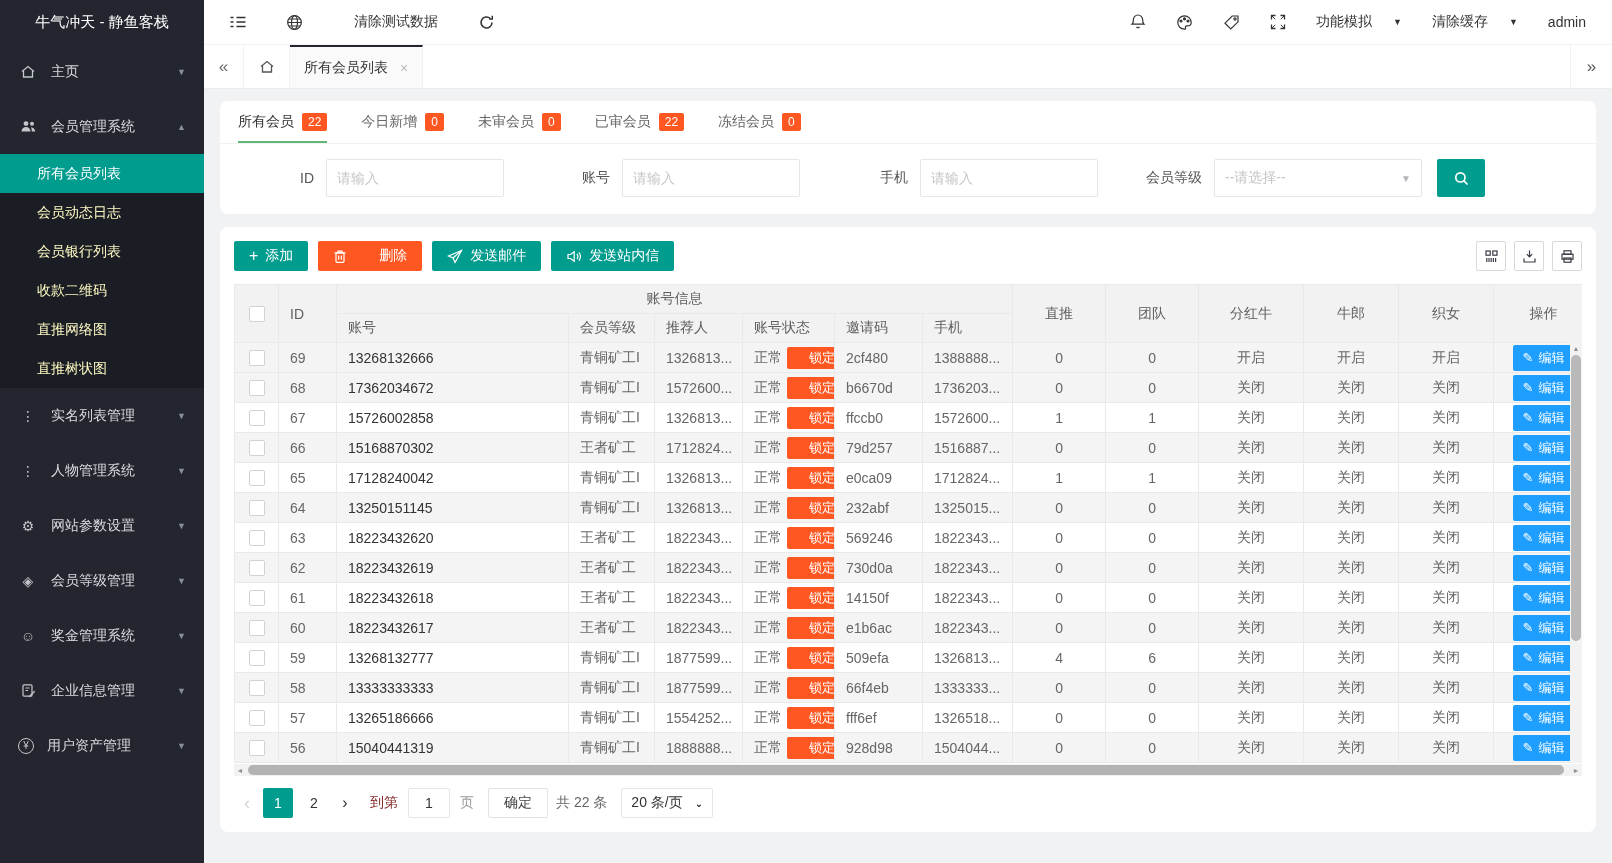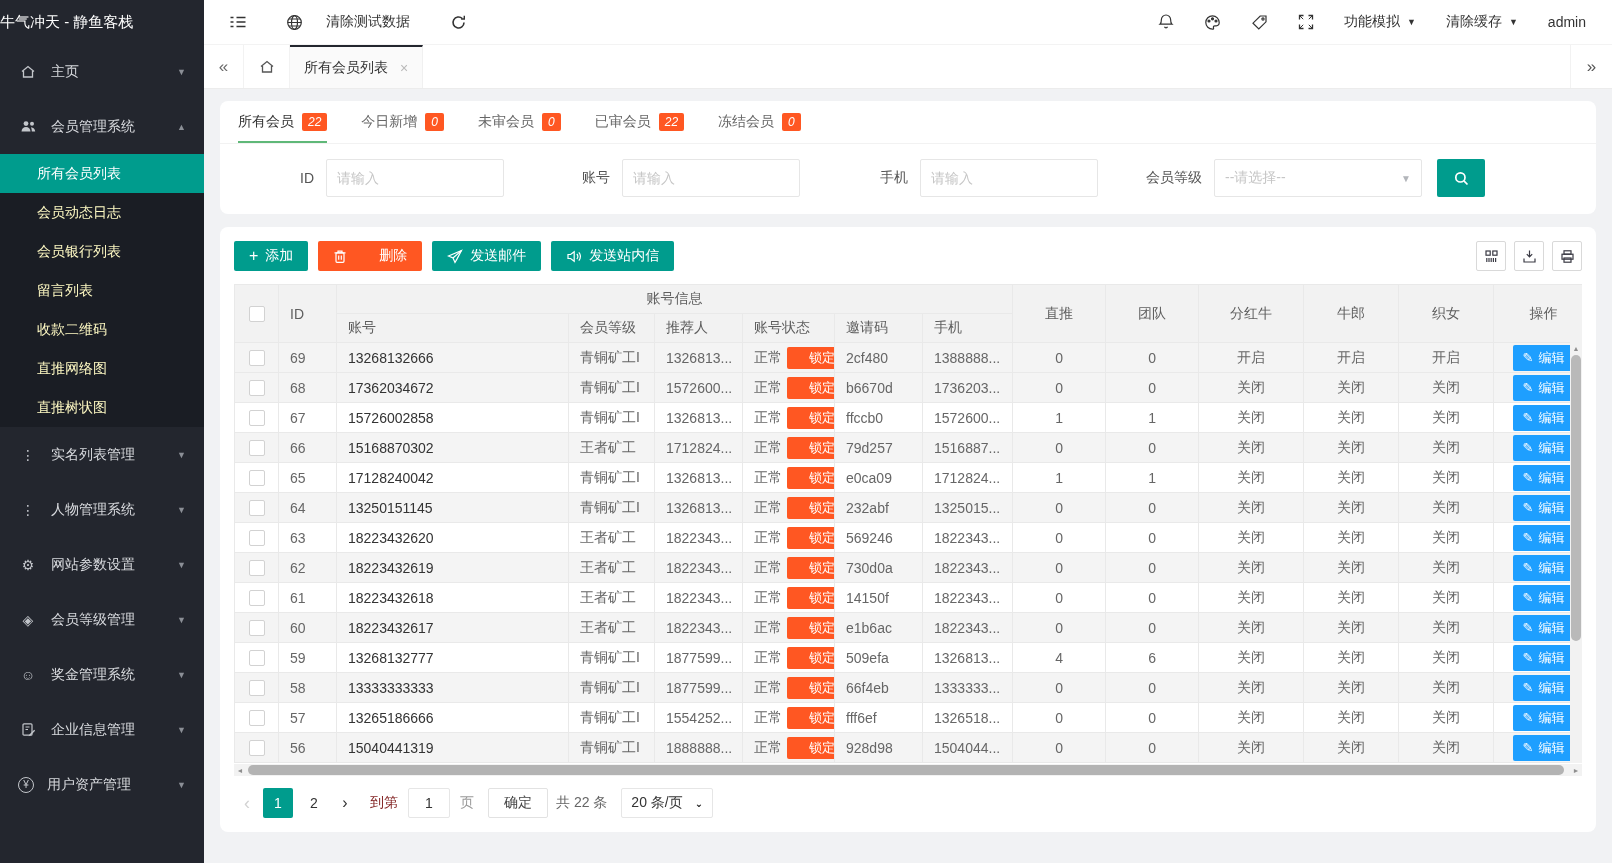--- a/index.html
+++ b/index.html
@@ -2,55 +2,55 @@
 <html><head>
 <meta charset="utf-8">
 <style>
   * { box-sizing: border-box; margin:0; padding:0; }
   html,body { width:1612px; height:863px; overflow:hidden; }
   body { font-family:"Liberation Sans","DejaVu Sans",sans-serif; font-size:14px; color:#555; background:#f1f2f4; display:flex; }
   svg { display:block; }
 
   
   .sidebar { width:204px; flex-shrink:0; background:#23262e; height:100%; }
-  .sb-title { height:44px; line-height:44px; color:#ffffff; font-size:15px; }
+  .sb-title { height:44px; line-height:44px; text-align:center; color:#ffffff; font-size:15px; }
   .sb-item { height:55px; display:flex; align-items:center; padding:0 18px; color:#d8dade; cursor:pointer; }
   .sb-item .sb-ico { width:20px; margin-right:13px; display:flex; justify-content:center; align-items:center; color:#c3c6cb; font-style:normal; }
   .sb-caret { margin-left:auto; font-size:9px; color:#8b8f96; }
   .sb-sub { background:#1a1d24; }
   .sb-sub-item { height:39px; line-height:39px; padding-left:37px; color:#fef9c3; cursor:pointer; }
   .sb-sub-item:first-of-type { background:#009c8d; color:#fff; }
 
   
   .main { flex:1; display:flex; flex-direction:column; min-width:0; }
   .topbar { height:45px; background:#fff; display:flex; align-items:center; flex-shrink:0; border-bottom:1px solid #f3f3f3; }
   .tb-ico { width:40px; display:flex; justify-content:center; color:#333; cursor:pointer; }
-  .topnav-item { margin:0 28px 0 12px; color:#333; cursor:pointer; }
+  .topnav-item { margin:0 28px 0 40px; color:#333; cursor:pointer; }
   .topbar-right { margin-left:auto; display:flex; align-items:center; gap:30px; padding-right:26px; }
   .topbar-right .tb-ico { width:auto; }
-  .tb-menu { display:flex; align-items:center; gap:7px; color:#333; cursor:pointer; }
+  .tb-menu { display:flex; align-items:center; gap:21px; color:#333; cursor:pointer; }
   .tb-menu .caret { font-size:9px; color:#333; }
 
   .tabbar { height:44px; background:#fff; display:flex; align-items:stretch; flex-shrink:0; border-bottom:1px solid #ececec; }
   .tab-arrow { width:40px; display:flex; align-items:center; justify-content:center; color:#6a6a6a; font-size:17px; cursor:pointer; border-right:1px solid #f2f2f2; }
   .tab-home { width:46px; display:flex; align-items:center; justify-content:center; color:#555; cursor:pointer; border-right:1px solid #f2f2f2; }
   .page-tab { display:flex; align-items:center; gap:12px; padding:0 14px; background:#fafafa; border-top:2px solid #23262e; border-right:1px solid #f0f0f0; color:#333; cursor:pointer; }
   .page-tab .close { color:#b9b9b9; font-size:14px; }
   .tabbar .spacer { flex:1; }
   .tab-more { width:42px; display:flex; align-items:center; justify-content:center; color:#555; font-size:17px; border-left:1px solid #f2f2f2; cursor:pointer; }
 
   .content { flex:1; padding:12px 16px; overflow:hidden; }
   .card { background:#fff; border-radius:8px; }
 
   
   .ftabs { display:flex; align-items:stretch; height:43px; padding:0 18px; border-bottom:1px solid #f2f2f2; }
   .ftab { display:flex; align-items:center; gap:8px; margin-right:34px; color:#666; cursor:pointer; position:relative; }
   .ftab:first-child { color:#333; }
   .ftab:first-child::after { content:""; position:absolute; left:0; right:0; bottom:0; height:2px; background:#5fb878; }
-  .badge { background:#ff5722; color:#fff; font-size:12px; height:18px; line-height:18px; padding:0 6px; border-radius:2px;font-style:italic; }
+  .badge { background:#ff5722; color:#fff; font-size:12px; height:18px; line-height:18px; padding:0 6px; border-radius:2px; }
 
   .searchrow { display:flex; align-items:center; padding:15px 16px 17px; }
   .sgroup { display:flex; align-items:center; }
   .sgroup .slabel { margin-right:12px; color:#555; white-space:nowrap; }
   .sinput { width:178px; height:38px; border:1px solid #e6e6e6; border-radius:2px; padding:0 10px; font-size:14px; color:#333; outline:none; font-family:inherit; }
   .sinput::placeholder { color:#c6c6c6; }
   .g-id { margin-left:64px; } .g-account { margin-left:78px; } .g-phone { margin-left:80px; } .g-level { margin-left:48px; }
   .sselect { width:208px; height:38px; border:1px solid #e6e6e6; border-radius:2px; padding:0 10px; display:flex; align-items:center; color:#c6c6c6; cursor:pointer; }
   .sselect .caret { margin-left:auto; font-size:10px; color:#b2b5ba; }
   .search-btn { margin-left:15px; width:48px; height:38px; background:#009c8d; border:none; border-radius:2px; display:flex; align-items:center; justify-content:center; cursor:pointer; color:#fff; }
@@ -129,21 +129,20 @@
     <span class="sb-caret">▲</span>
   </div>
 
   <div class="sb-sub">
   <div class="sb-sub-item">所有会员列表</div>
 
   <div class="sb-sub-item">会员动态日志</div>
 
   <div class="sb-sub-item">会员银行列表</div>
 
-  <div class="sb-sub-item">留言列表</div>
 
   <div class="sb-sub-item">收款二维码</div>
 
   <div class="sb-sub-item">直推网络图</div>
 
   <div class="sb-sub-item">直推树状图</div>
 </div>
 
   <div class="sb-item">
     <i class="sb-ico">⋮</i>

